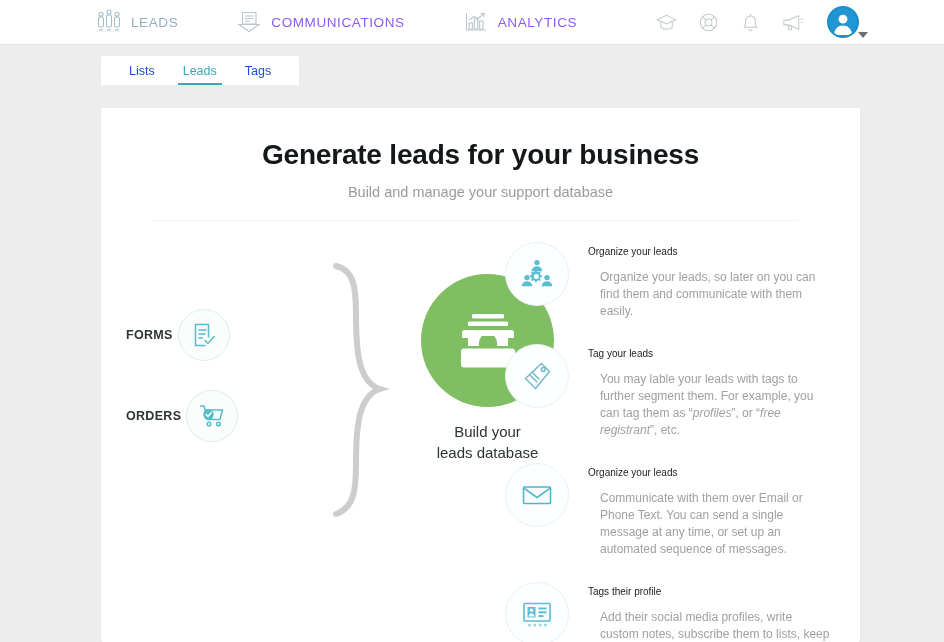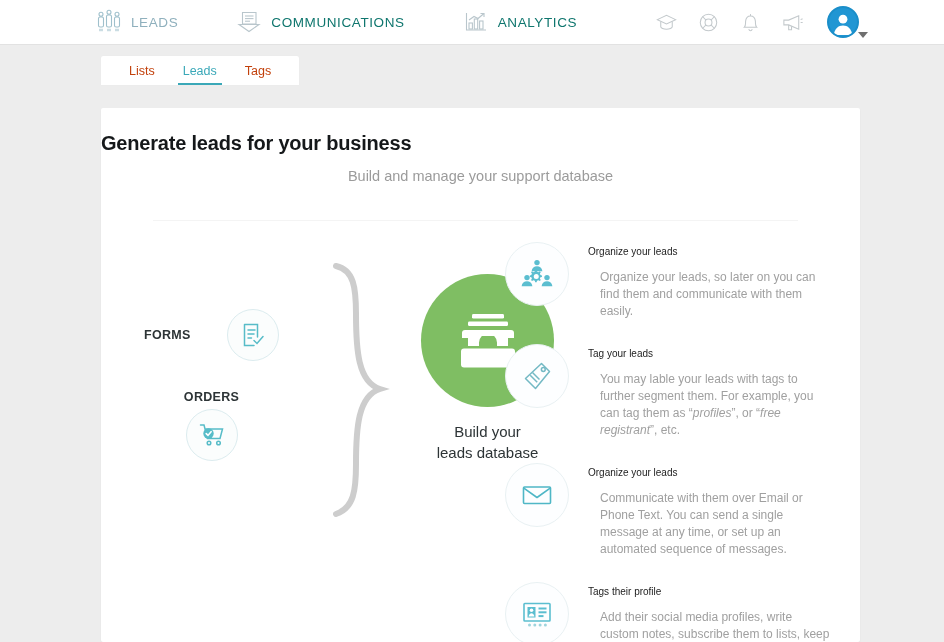--- a/index.html
+++ b/index.html
@@ -37,21 +37,21 @@
     display: flex;
     align-items: center;
     gap: 9px;
     margin-right: 58px;
     cursor: pointer;
     white-space: nowrap;
   }
   .nav-item .nav-label {
     font-size: 13.5px;
     letter-spacing: 0.6px;
-    color: #0f766e;
+    color: #8b5cf6;
     font-weight: 400;
   }
   .nav-item.active .nav-label { color: #8fb0bd; }
   .nav-ico { width: 26px; height: 26px; display:block; }
 
   .nav-right {
     position: absolute;
     right: 85px;
     top: 0;
     height: 44px;
@@ -96,21 +96,21 @@
     display: flex;
     align-items: stretch;
     padding: 0 14px;
     box-shadow: 0 0 1px rgba(0,0,0,0.06);
   }
   .tab {
     display: flex;
     align-items: center;
     padding: 0 14px;
     font-size: 12.5px;
-    color: #c2410c;
+    color: #1d4ed8;
     cursor: pointer;
     position: relative;
     white-space: nowrap;
   }
   .tab.active { color: #3aa8b8; }
   .tab.active::after {
     content: "";
     position: absolute;
     left: 9px; right: 9px;
     bottom: 0;
@@ -124,24 +124,24 @@
     top: 108px;
     left: 101px;
     width: 759px;
     height: 534px;
     background: #ffffff;
     border-radius: 2px;
     box-shadow: 0 1px 2px rgba(0,0,0,0.05);
     overflow: hidden;
   }
   .headline {
-    text-align: left;
+    text-align: center;
     margin: 0;
-    padding-top: 24px;
-    font-size: 20px;
+    padding-top: 31px;
+    font-size: 28px;
     font-weight: bold;
     color: #15181a;
     letter-spacing: -0.2px;
   }
   .subhead {
     text-align: center;
     margin: 0;
     padding-top: 13px;
     font-size: 14.5px;
     color: #9b9b9b;
@@ -161,27 +161,27 @@
     position: absolute;
     top: 146px;
     left: 0;
     width: 380px;
     height: 380px;
   }
   .src-row {
     position: absolute;
     display: flex;
     align-items: center;
-    left: 43px;
+    left: 25px;
     width: 135px;
-    justify-content: space-between;
+    justify-content: flex-start;
     gap: 5px;
   }
   .src-row.r1 { top: 55px; }
-  .src-row.r2 { top: 136px; flex-direction: column; }
+  .src-row.r2 { top: 136px; }
   .src-row.r3 { top: 217px; }
   .src-label {
     font-size: 12.5px;
     font-weight: bold;
     color: #2d3436;
     letter-spacing: 0.3px;
     white-space: nowrap;
   }
   .src-circle {
     width: 50px; height: 50px;

